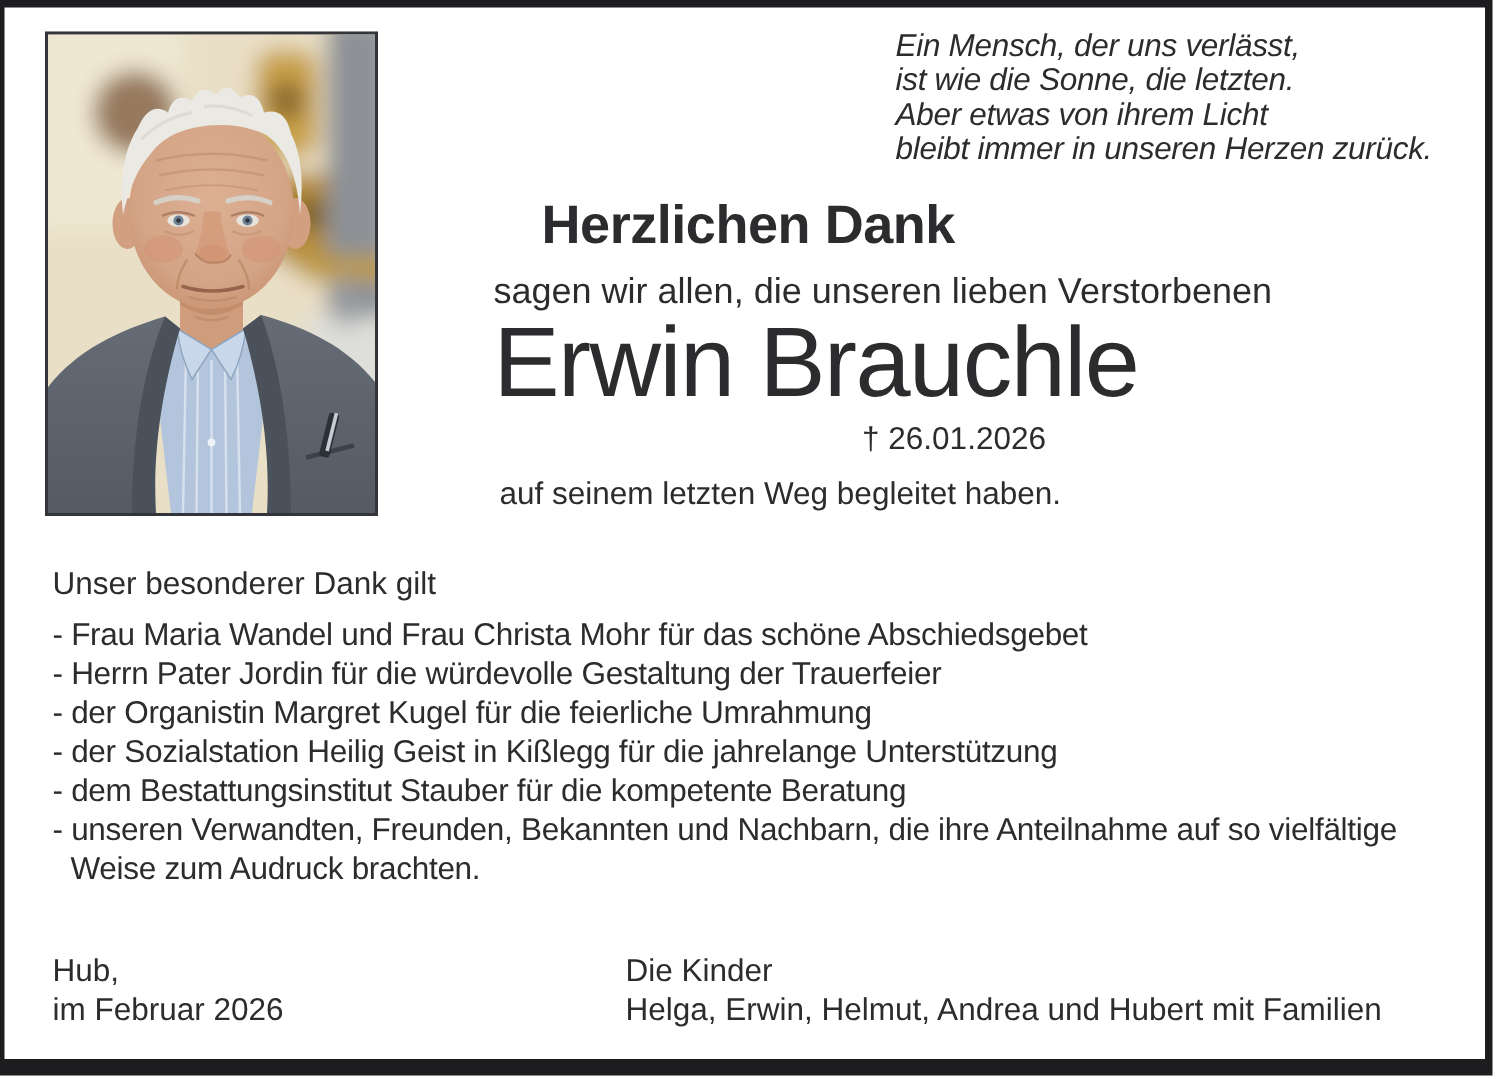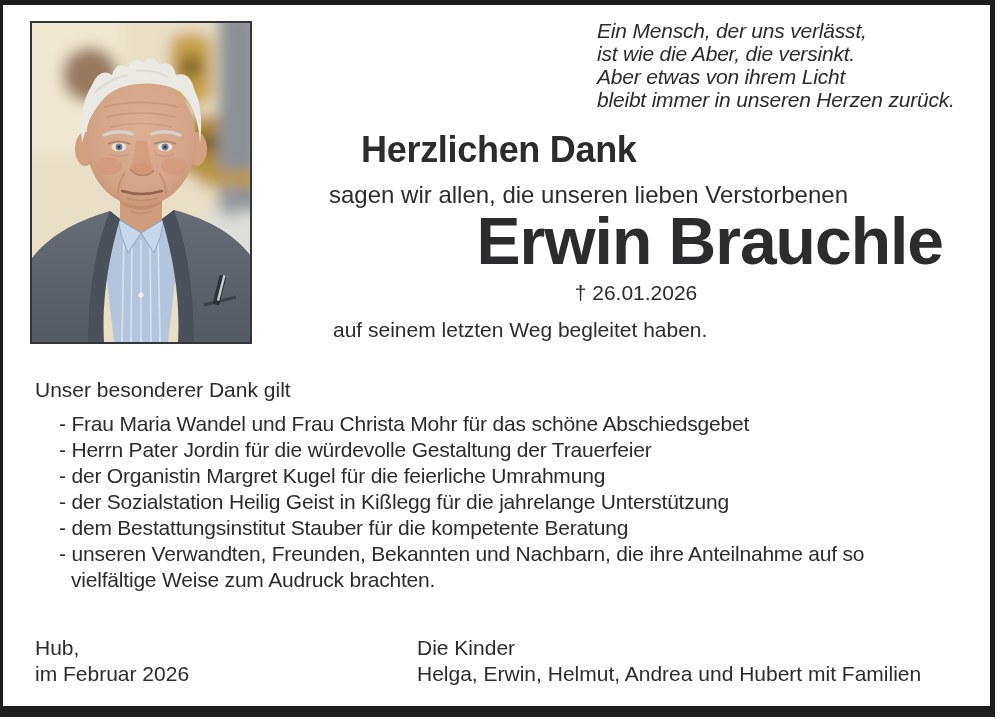--- a/index.html
+++ b/index.html
@@ -46,22 +46,22 @@
     line-height: 40px; letter-spacing: -0.3px;
     white-space: nowrap;
     margin-left: 32px;
   }
   .thanks-intro {
     position: absolute; left: 329px; top: 182px;
     font-size: 24px; line-height: 26px; white-space: nowrap;
   }
   .deceased-name {
     position: absolute; left: 329px; top: 206px;
-    width: 614px; text-align: right;
-    font-size: 66px; font-weight: bold;
+    width: 614px; text-align: left;
+    font-size: 66px; font-weight: normal;
     line-height: 70px; letter-spacing: -1px;
     white-space: nowrap;
   }
   .death-date {
     position: absolute; left: 329px; top: 280px;
     width: 614px; text-align: center;
     font-size: 21px; line-height: 26px; white-space: nowrap;
   }
   .closing-line {
     position: absolute; left: 333px; top: 317px;
@@ -73,21 +73,20 @@
     width: 910px;
   }
   .special-thanks-heading {
     font-size: 21px; line-height: 26px;
     margin: 0 0 8px 0;
   }
   .thanks-item {
     font-size: 21px; line-height: 26px;
     padding-left: 12px; text-indent: -12px;
     letter-spacing: -0.2px;
-    margin-left: 24px;
   }
 
   .footer-line { font-size: 21px; line-height: 26px; white-space: nowrap; }
   .footer-place { position: absolute; left: 35px; top: 635px; }
   .footer-signature { position: absolute; left: 417px; top: 635px; }
 </style>
 </head>
 <body>
 
 <div id="stage">
@@ -195,21 +194,21 @@
 
         <path d="M172 282 L204 274" stroke="#3c424b" stroke-width="3" fill="none"></path>
         <rect x="184" y="252" width="7" height="30" rx="2" transform="rotate(14 187 267)" fill="#2c3037"></rect>
         <rect x="188" y="252" width="2.4" height="26" transform="rotate(14 189 265)" fill="#c7ccd2"></rect>
       </g>
     </svg>
   </div>
 
   <div class="poem">
     <div>Ein Mensch, der uns verlässt,</div>
-    <div>ist wie die Aber, die versinkt.</div>
+    <div>ist wie die Sonne, die letzten.</div>
     <div>Aber etwas von ihrem Licht</div>
     <div>bleibt immer in unseren Herzen zurück.</div>
   </div>
 
   <div class="thanks-title">Herzlichen Dank</div>
   <div class="thanks-intro">sagen wir allen, die unseren lieben Verstorbenen</div>
   <div class="deceased-name">Erwin Brauchle</div>
   <div class="death-date">† 26.01.2026</div>
   <div class="closing-line">auf seinem letzten Weg begleitet haben.</div>
 

